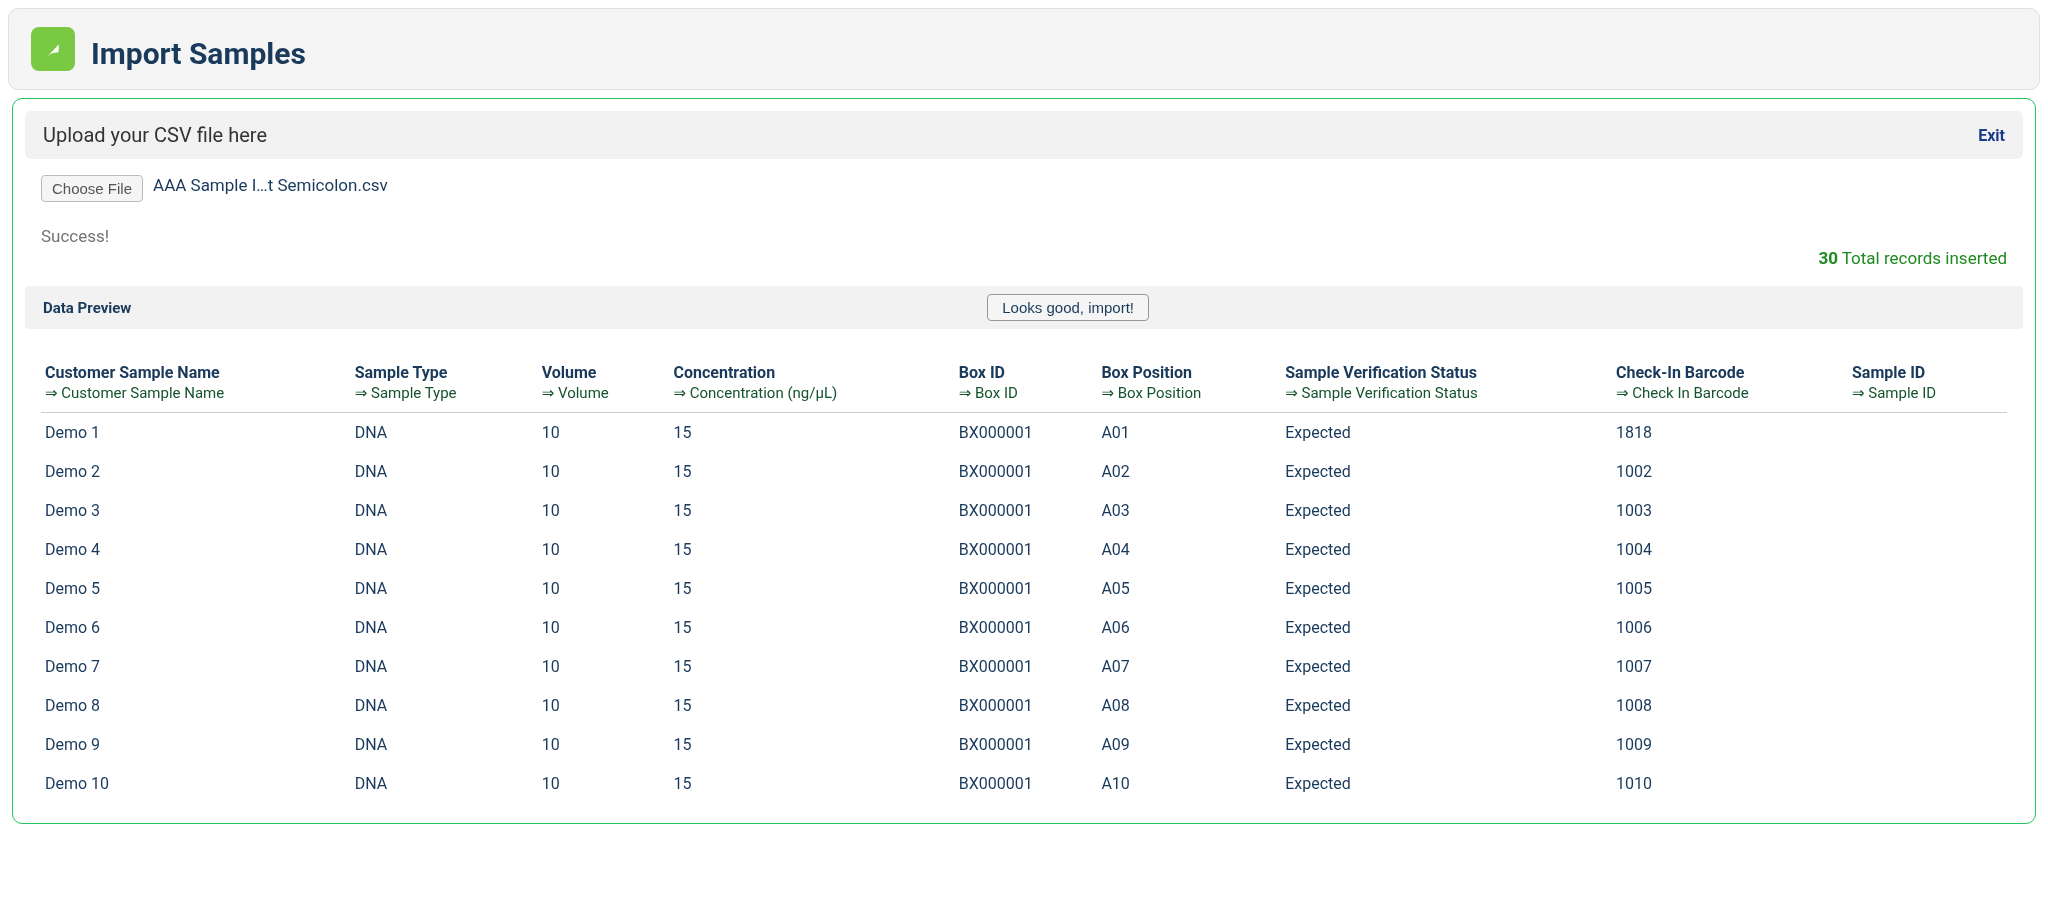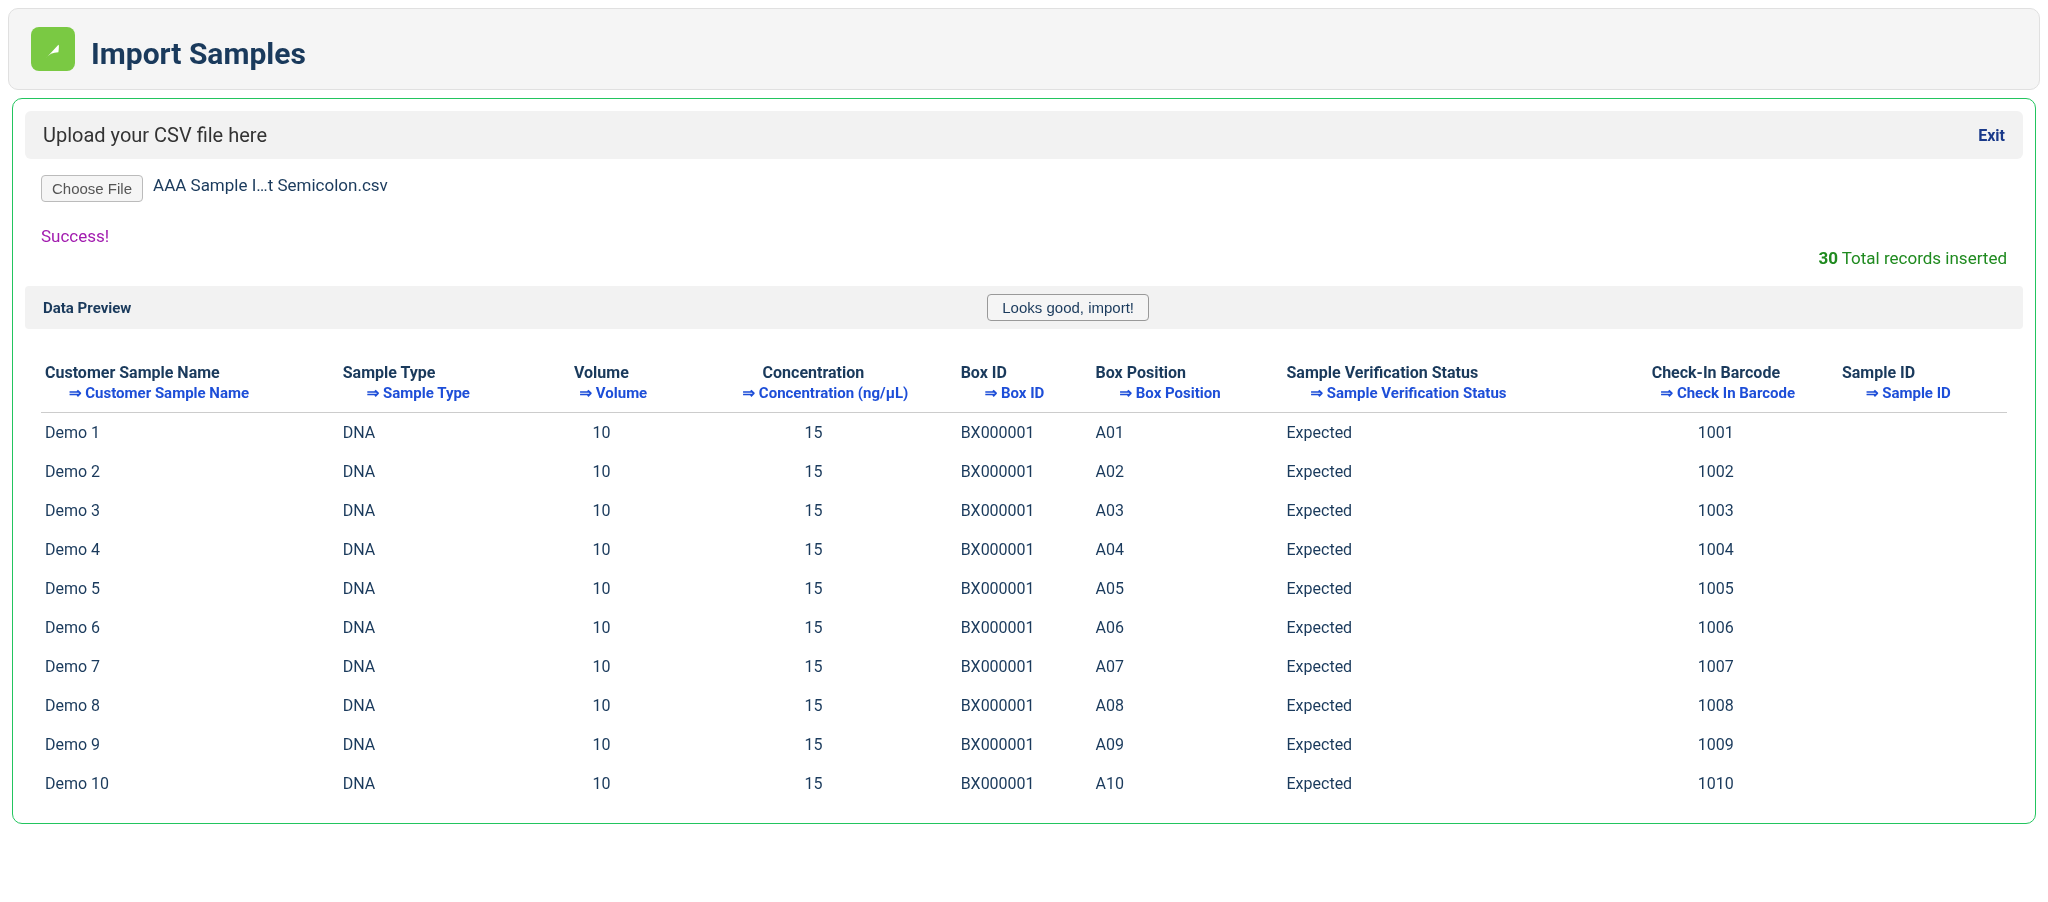--- a/index.html
+++ b/index.html
@@ -48,21 +48,21 @@
   background: #f5f5f5;
   color: #555;
   padding: 4px 10px;
   border-radius: 4px;
   font-size: 15px;
   cursor: pointer;
 }
 .file-name { font-size: 17px; color: #1a3a5c; }
 
 .status-block { margin: 24px 28px 0 28px; }
-.success-text { color: #a21caf; font-size: 17px; }
+.success-text { color: #737373; font-size: 17px; }
 .records-line { color: #1f8a1f; font-size: 17px; margin-top: 2px; text-align: right; }
 .records-count { font-weight: 700; }
 
 .preview-bar {
   background: #f2f2f2;
   margin: 18px 12px 0 12px;
   border-radius: 4px;
   padding: 8px 18px;
   display: flex;
   align-items: center;
@@ -75,22 +75,22 @@
   color: #1a3a5c;
   font-weight: 400;
   padding: 4px 14px;
   border-radius: 4px;
   font-size: 15px;
   cursor: pointer;
 }
 
 .data-table { width: calc(100% - 56px); margin: 30px 28px 0 28px; border-collapse: collapse; }
 .data-table th { text-align: left; font-weight: 700; color: #1a3a5c; font-size: 16px; padding: 4px 12px 2px 4px; vertical-align: top; }
-.data-table th .mapping { display: block; font-weight: 700; color: #1d4ed8; font-size: 15px; margin-top: 2px; white-space: nowrap; margin-left: 24px; }
-.data-table th.right, .data-table td.right { text-align: center; }
+.data-table th .mapping { display: block; font-weight: 400; color: #14532d; font-size: 15px; margin-top: 2px; white-space: nowrap; }
+.data-table th.right, .data-table td.right { text-align: left; }
 .data-table thead tr:last-child th { border-bottom: 1px solid #ccc; padding-bottom: 10px; }
 .data-table td { color: #1a3a5c; font-size: 16px; padding: 10px 12px 10px 4px; }
 </style>
 </head>
 <body>
 
 <div class="header-card">
   <div class="logo-box">
     <svg viewBox="0 0 24 24">
         <path d="M17 8C8 10 5 16 5 21c3-4 7-6 12-6 0 0 1-7 0-7z M5 21c0-5 3-11 12-13"></path>
@@ -141,21 +141,21 @@
       </thead>
     <tbody id="table-body">
         <tr>
           <td>Demo 1</td>
           <td>DNA</td>
           <td class="right">10</td>
           <td class="right">15</td>
           <td>BX000001</td>
           <td>A01</td>
           <td>Expected</td>
-          <td class="right">1001</td>
+          <td class="right">1818</td>
           <td></td>
         </tr>
         <tr>
           <td>Demo 2</td>
           <td>DNA</td>
           <td class="right">10</td>
           <td class="right">15</td>
           <td>BX000001</td>
           <td>A02</td>
           <td>Expected</td>

